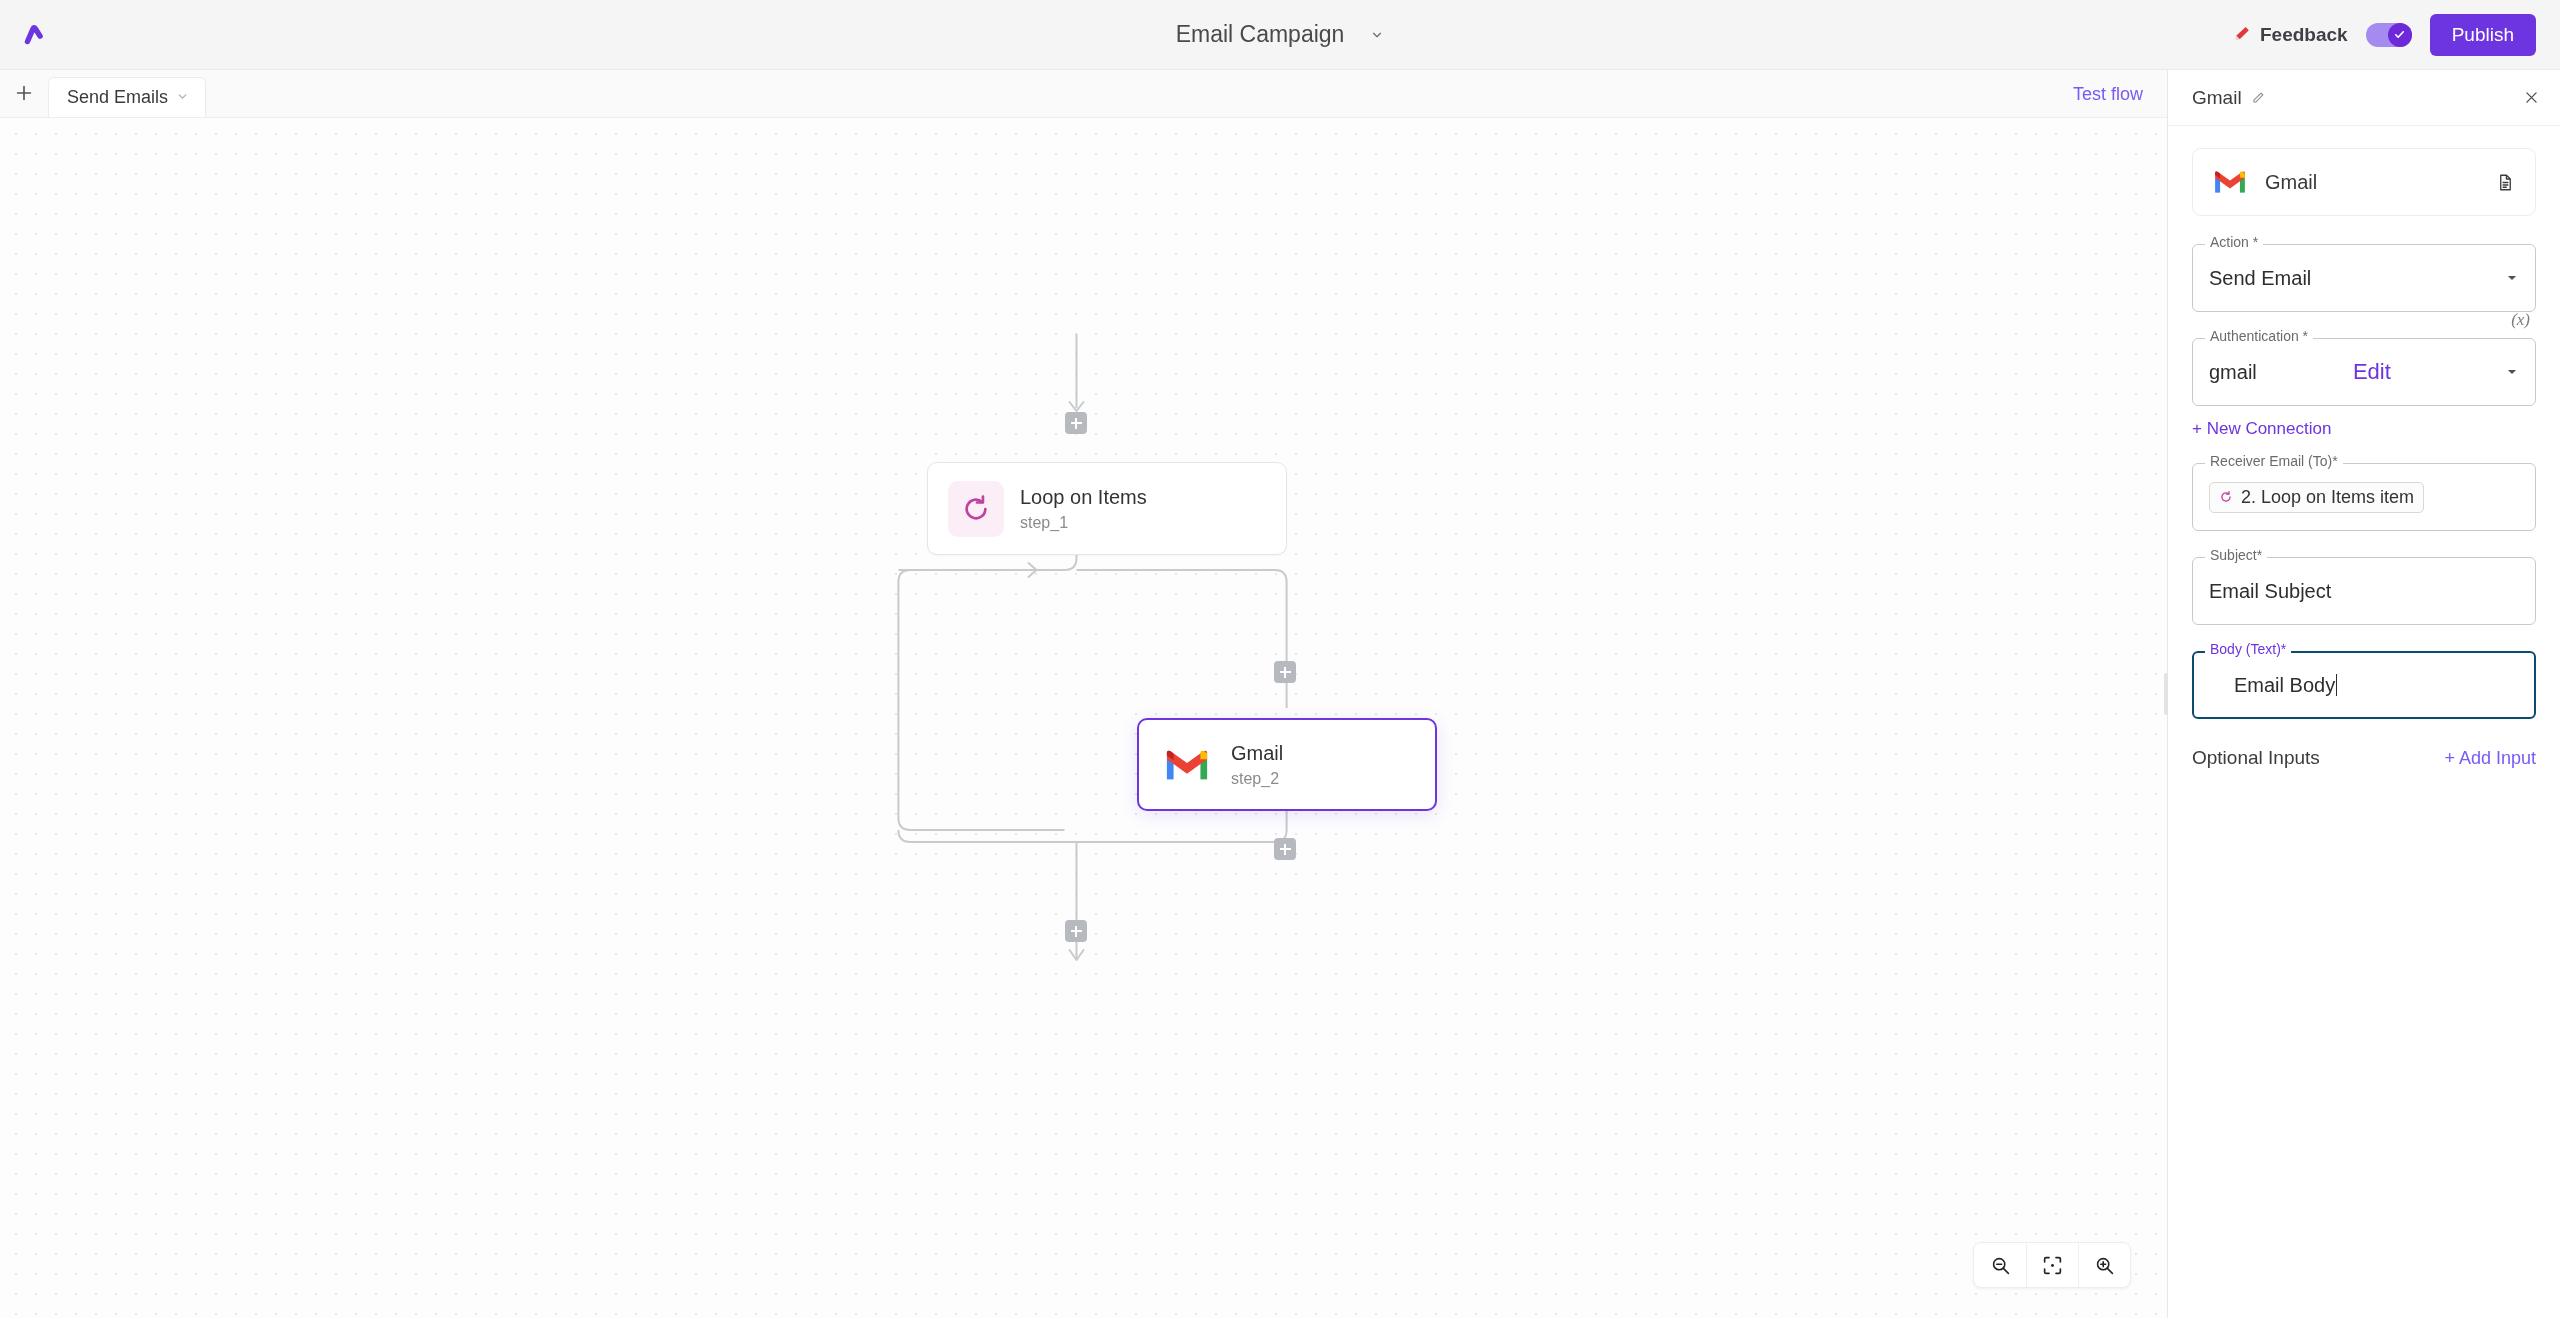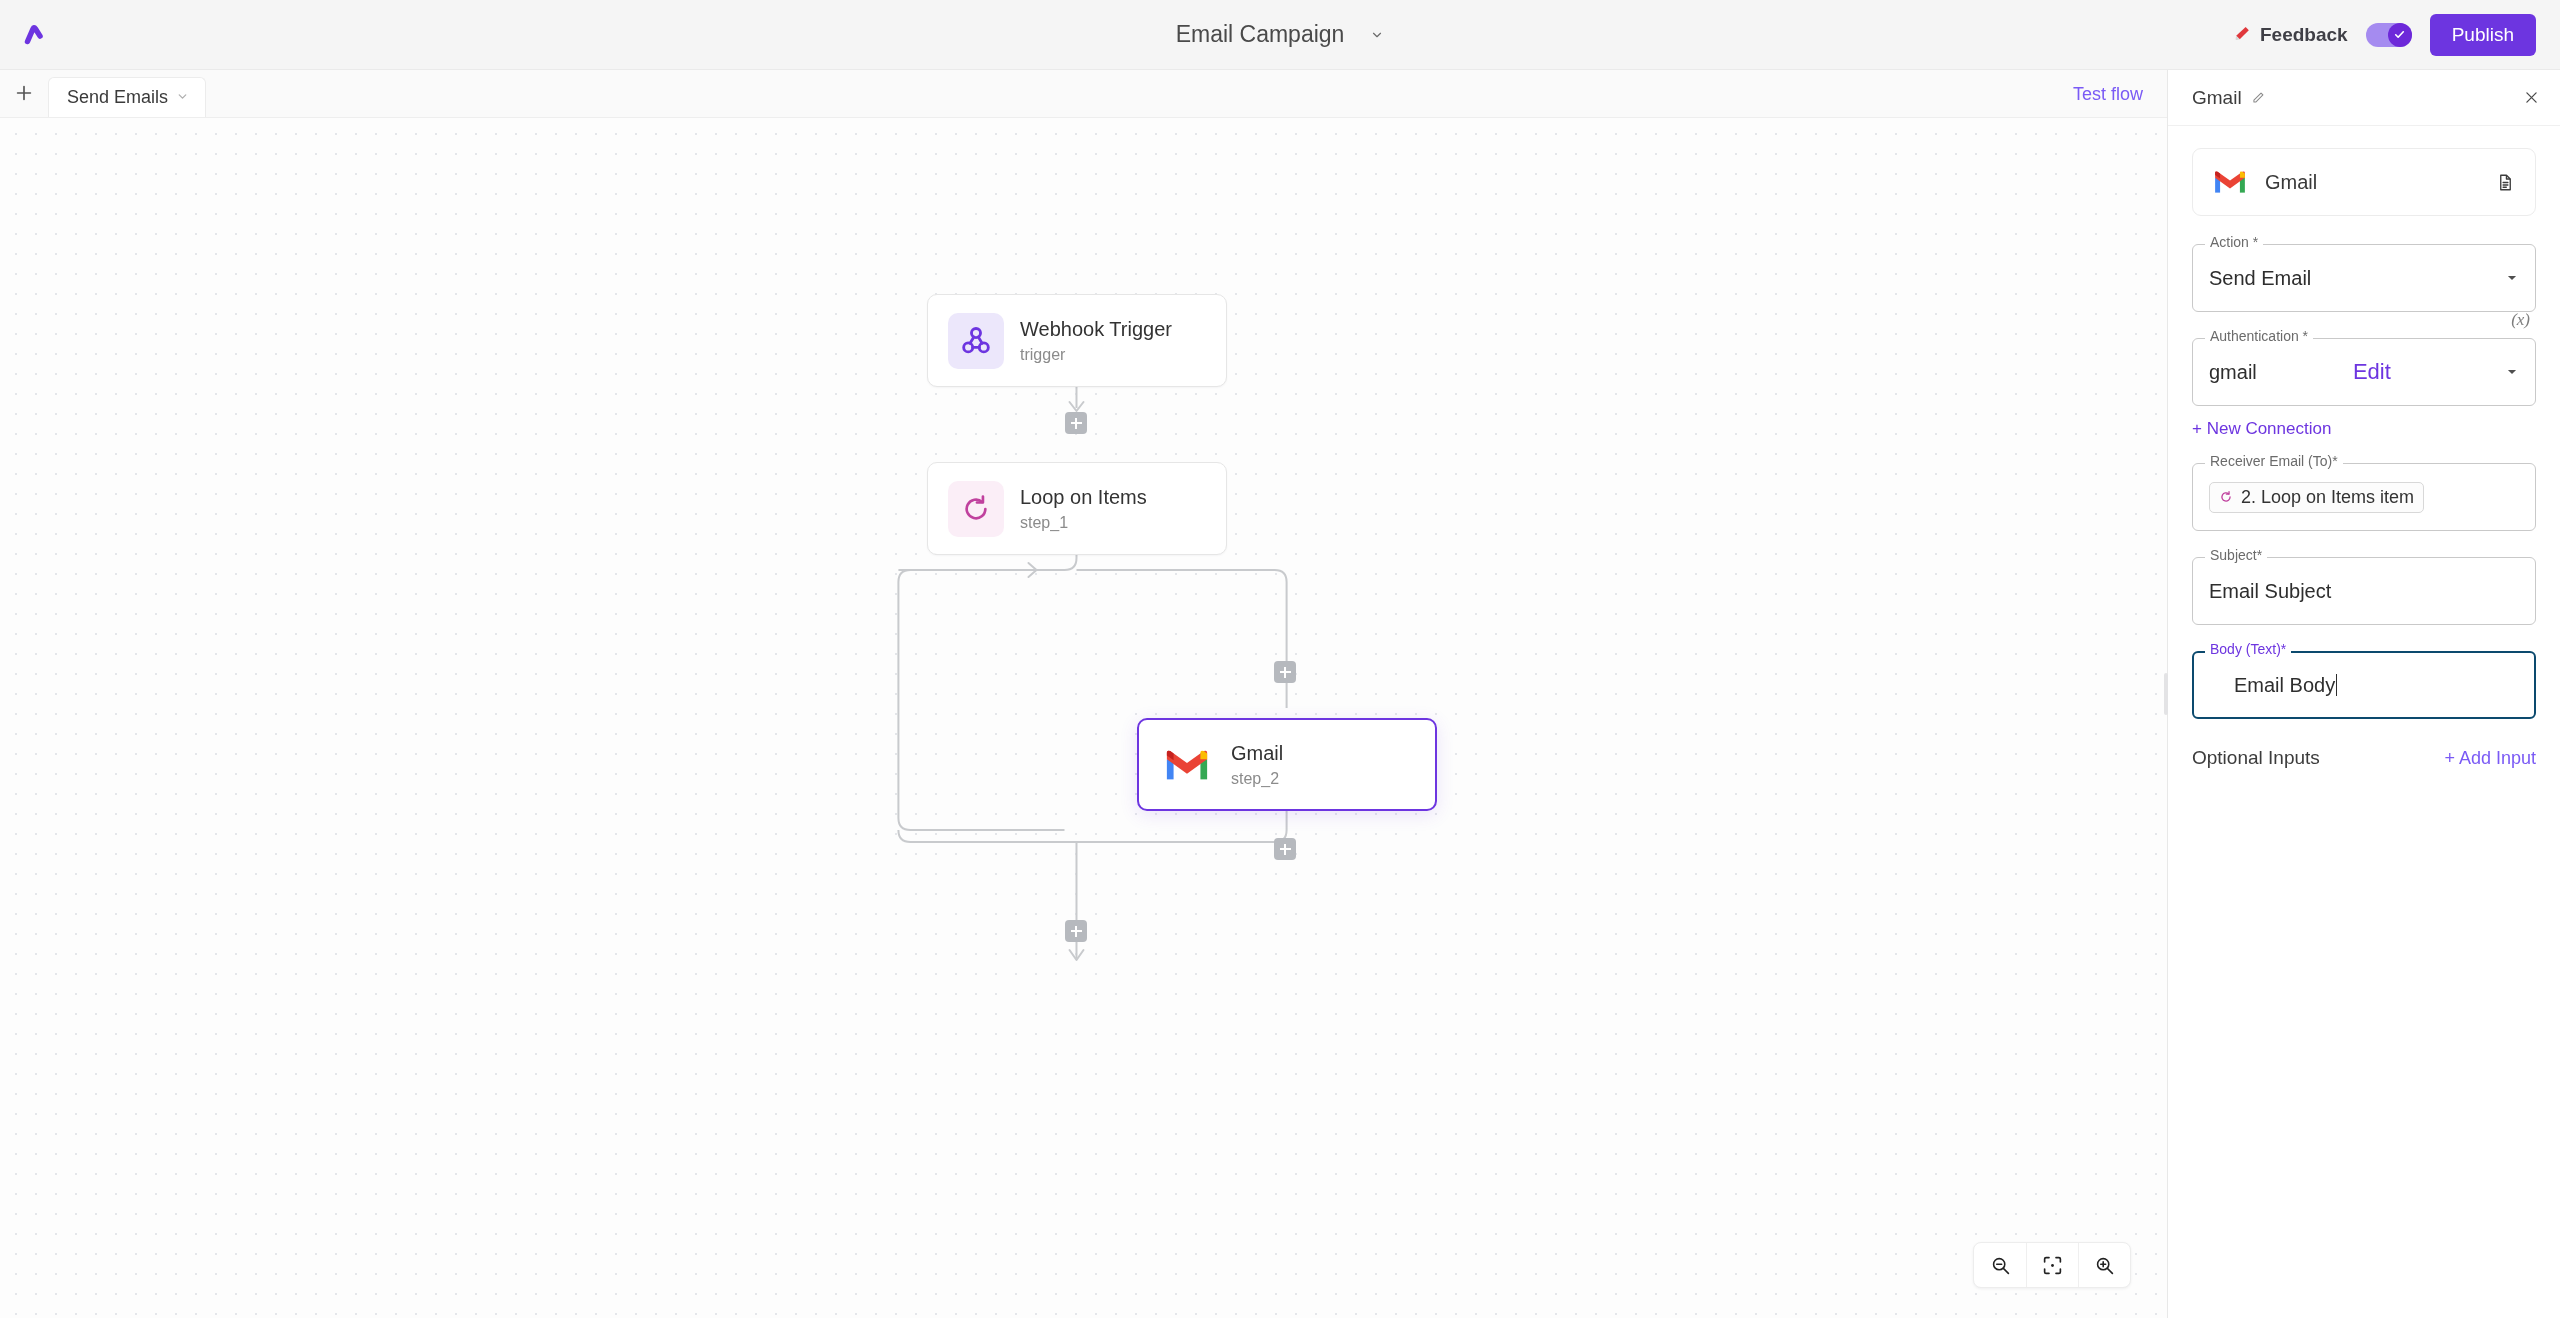--- a/index.html
+++ b/index.html
@@ -247,38 +247,22 @@
 
             <path d="M1076 452 H 1274 Q1286 452 1286 464 V 590"></path>
 
             <path d="M1286 690 V 712 Q1286 724 1274 724 H 910 Q898 724 898 712"></path>
 
             <path d="M1076 724 V 840"></path>
             <path d="M1069 832 l7 10 l7 -10" stroke-linecap="round" stroke-linejoin="round"></path>
           </g>
         </svg>
 
-        <div class="node" style="left:927px; top:176px; width:300px; height:93px;">
-          <div class="icon-box webhook">
-            <svg width="34" height="34" viewBox="0 0 24 24" fill="none" stroke="#6d35e0" stroke-width="2" stroke-linecap="round" stroke-linejoin="round">
-              <circle cx="6.5" cy="16.5" r="3.2"></circle>
-              <circle cx="17.5" cy="16.5" r="3.2"></circle>
-              <circle cx="12" cy="6.4" r="3.2"></circle>
-              <path d="M10.5 9.2 L7.8 13.6"></path>
-              <path d="M13.6 9.1 L16.3 13.6"></path>
-              <path d="M9.7 16.5 H14.3"></path>
-            </svg>
-          </div>
-          <div class="labels">
-            <span class="n-title">Webhook Trigger</span>
-            <span class="n-sub">trigger</span>
-          </div>
-        </div>
-
-        <div class="node" style="left:927px; top:344px; width:300px; height:93px;">
+
+        <div class="node" style="left:927px; top:344px; width:360px; height:93px;">
           <div class="icon-box loop">
             <svg width="32" height="32" viewBox="0 0 24 24" fill="none" stroke="#c0419e" stroke-width="2" stroke-linecap="round" stroke-linejoin="round">
               <path d="M19 12a7 7 0 1 1-2.4-5.3"></path>
               <path d="M17.2 2.6 V7.1 H12.7"></path>
             </svg>
           </div>
           <div class="labels">
             <span class="n-title">Loop on Items</span>
             <span class="n-sub">step_1</span>
           </div>

